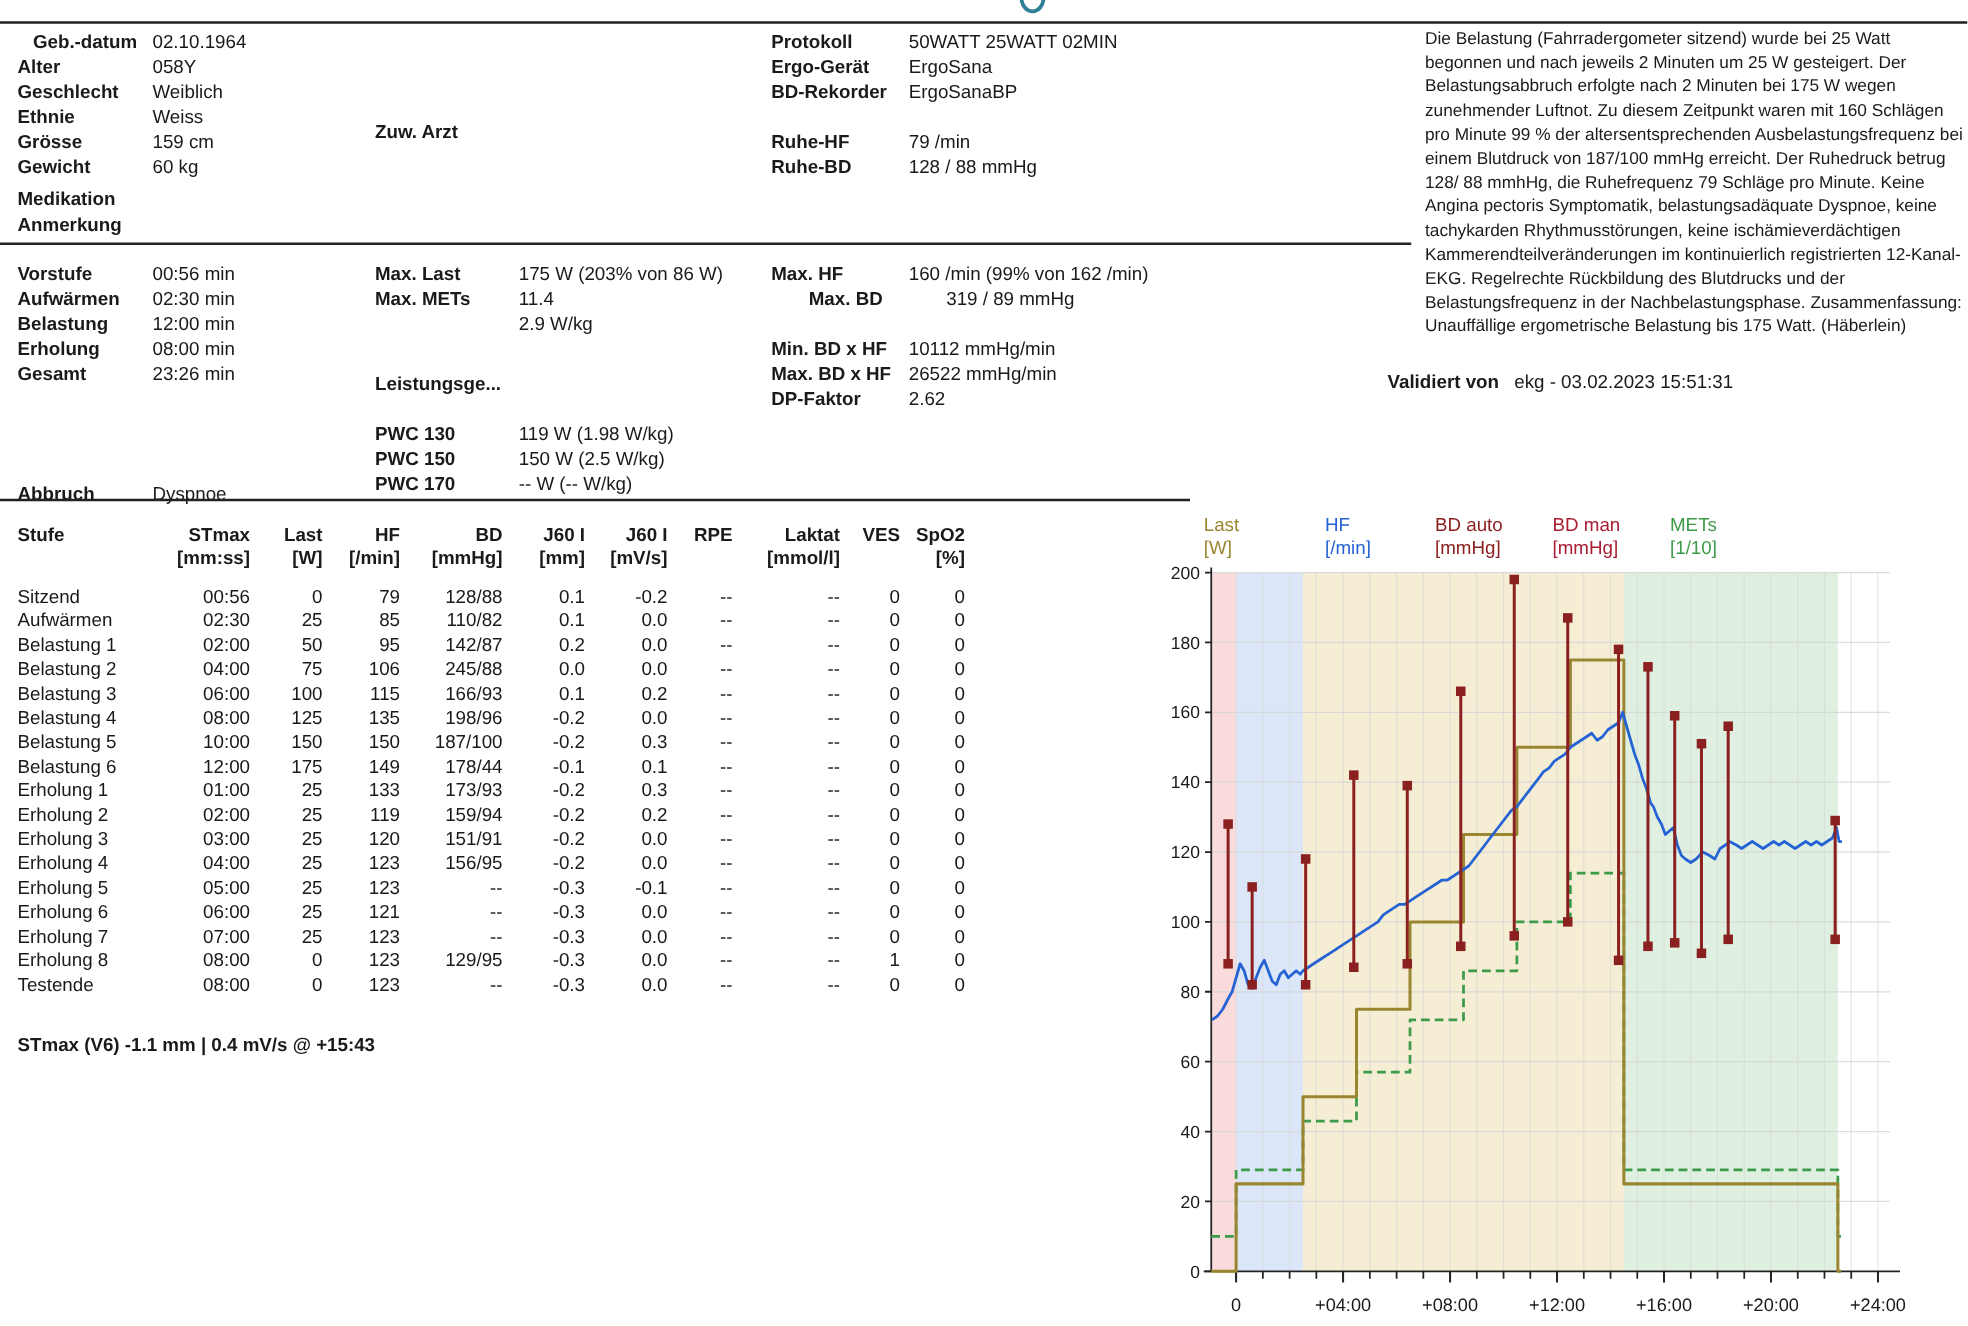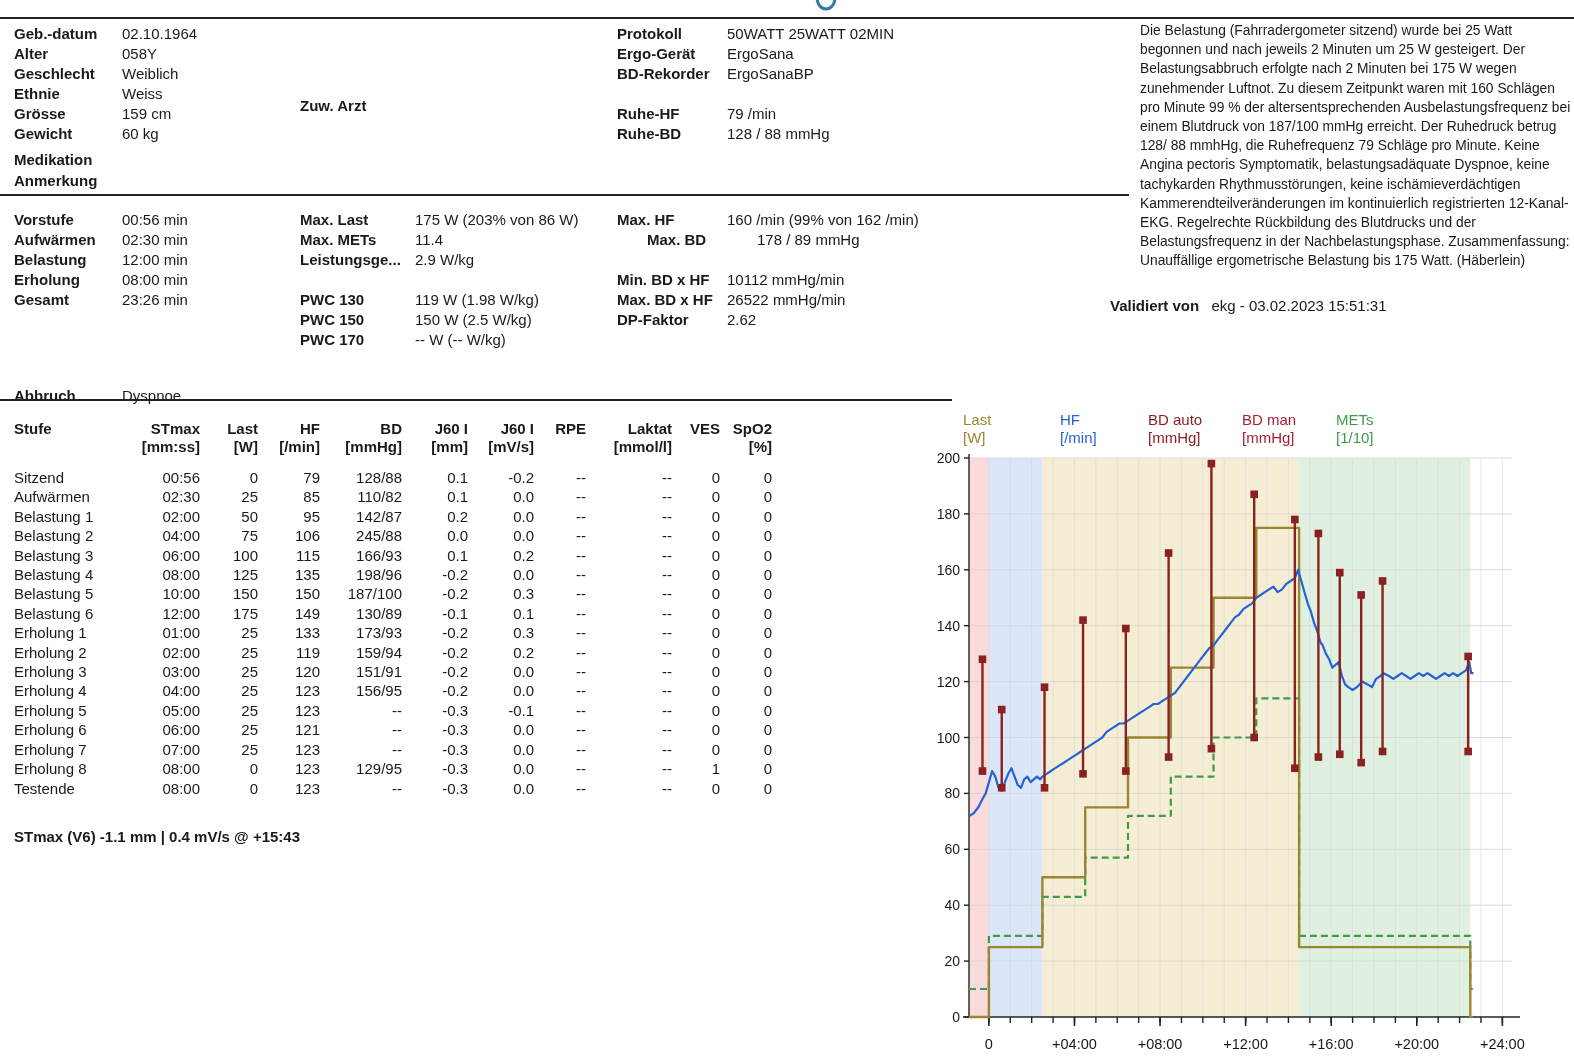--- a/index.html
+++ b/index.html
@@ -25,21 +25,21 @@
 </head>
 <body>
 
 <div class="rule" style="left:0;width:1574px;top:17px;"></div>
 <svg class="abs" style="left:812px;top:0;" width="28" height="20" viewBox="0 0 28 20">
   <path d="M5,-3 C5,13 23,13 23,-3" fill="none" stroke="#2e7f95" stroke-width="3"></path>
 </svg>
 
 <div class="abs" style="left:14px;top:24px;">
     <div class="kv-row">
-      <span class="kv-label" style="width: 108px;">Geb.-datum</span>
+      <span class="kv-label" style="width: 108px; text-align: center;">Geb.-datum</span>
       <span class="kv-value">02.10.1964</span>
     </div>
     <div class="kv-row">
       <span class="kv-label" style="width: 108px;">Alter</span>
       <span class="kv-value">058Y</span>
     </div>
     <div class="kv-row">
       <span class="kv-label" style="width: 108px;">Geschlecht</span>
       <span class="kv-value">Weiblich</span>
     </div>
@@ -118,21 +118,21 @@
 <div class="abs" style="left:300px;top:210px;">
     <div class="kv-row">
       <span class="kv-label" style="width: 115px;">Max. Last</span>
       <span class="kv-value">175 W (203% von 86 W)</span>
     </div>
     <div class="kv-row">
       <span class="kv-label" style="width: 115px;">Max. METs</span>
       <span class="kv-value">11.4</span>
     </div>
     <div class="kv-row">
-      <span class="kv-label" style="width: 115px;">Leistungsge...</span>
+      <span class="kv-label" style="width: 115px; margin-top: 48px;">Leistungsge...</span>
       <span class="kv-value">2.9 W/kg</span>
     </div>
     <div class="kv-row" style="height: 20px;"></div>
     <div class="kv-row">
       <span class="kv-label" style="width: 115px;">PWC 130</span>
       <span class="kv-value">119 W (1.98 W/kg)</span>
     </div>
     <div class="kv-row">
       <span class="kv-label" style="width: 115px;">PWC 150</span>
       <span class="kv-value">150 W (2.5 W/kg)</span>
@@ -142,21 +142,21 @@
       <span class="kv-value">-- W (-- W/kg)</span>
     </div>
   </div>
 <div class="abs" style="left:617px;top:210px;">
     <div class="kv-row">
       <span class="kv-label" style="width: 110px;">Max. HF</span>
       <span class="kv-value">160 /min (99% von 162 /min)</span>
     </div>
     <div class="kv-row">
       <span class="kv-label" style="width: 110px; margin-left: 30px;">Max. BD</span>
-      <span class="kv-value">178 / 89 mmHg</span>
+      <span class="kv-value">319 / 89 mmHg</span>
     </div>
     <div class="kv-row" style="height: 20px;"></div>
     <div class="kv-row">
       <span class="kv-label" style="width: 110px;">Min. BD x HF</span>
       <span class="kv-value">10112 mmHg/min</span>
     </div>
     <div class="kv-row">
       <span class="kv-label" style="width: 110px;">Max. BD x HF</span>
       <span class="kv-value">26522 mmHg/min</span>
     </div>
@@ -272,21 +272,21 @@
     <div class="c">-0.2</div>
     <div class="c">0.3</div>
     <div class="c">--</div>
     <div class="c">--</div>
     <div class="c">0</div>
     <div class="c">0</div>
     <div class="c left">Belastung 6</div>
     <div class="c">12:00</div>
     <div class="c">175</div>
     <div class="c">149</div>
-    <div class="c">130/89</div>
+    <div class="c">178/44</div>
     <div class="c">-0.1</div>
     <div class="c">0.1</div>
     <div class="c">--</div>
     <div class="c">--</div>
     <div class="c">0</div>
     <div class="c">0</div>
     <div class="c left">Erholung 1</div>
     <div class="c">01:00</div>
     <div class="c">25</div>
     <div class="c">133</div>

